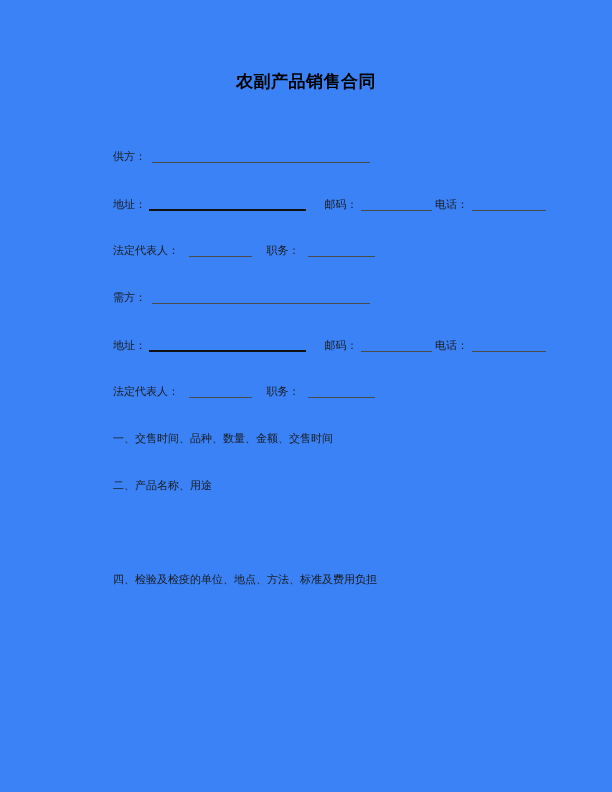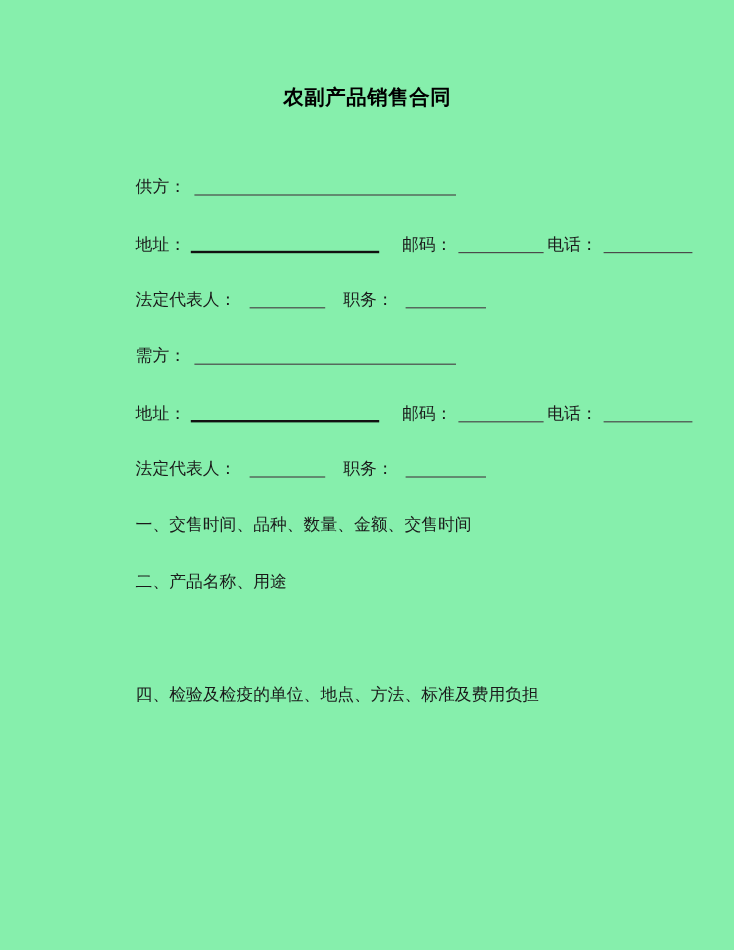--- a/index.html
+++ b/index.html
@@ -4,21 +4,21 @@
 <style>
   html, body {
     margin: 0;
     padding: 0;
     background: #ffffff;
   }
   .page {
     position: relative;
     width: 612px;
     height: 792px;
-    background: #86efac;
+    background: #3b82f6;
     margin: 0 auto;
     overflow: hidden;
     font-family: "Liberation Serif", "DejaVu Serif", serif;
     color: #1a1a1a;
   }
   .doc-title {
     position: absolute;
     top: 71px;
     left: 0;
     right: 0;
@@ -27,21 +27,21 @@
     font-size: 17px;
     line-height: 21px;
     font-weight: 700;
     color: #000000;
     letter-spacing: 0.5px;
   }
   .row {
     position: absolute;
     left: 113px;
     height: 16px;
-    font-size: 14px;
+    font-size: 11px;
     line-height: 15px;
     white-space: nowrap;
   }
   .lbl { color: #1a1a1a; }
   .blank {
     display: inline-block;
     height: 13px;
     border-bottom: 1px solid #4a4a4a;
     vertical-align: -3px;
   }

